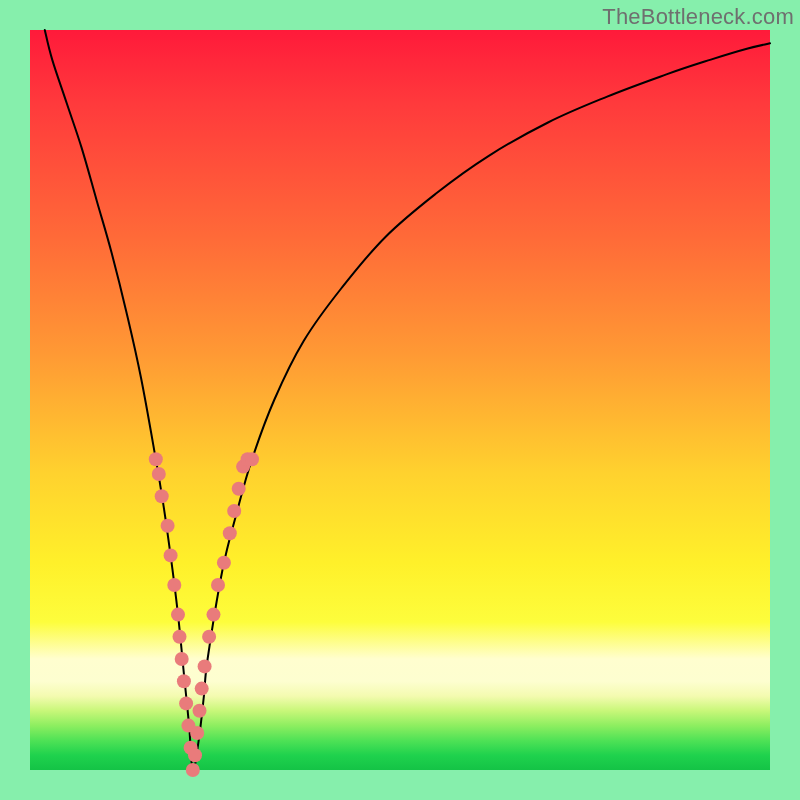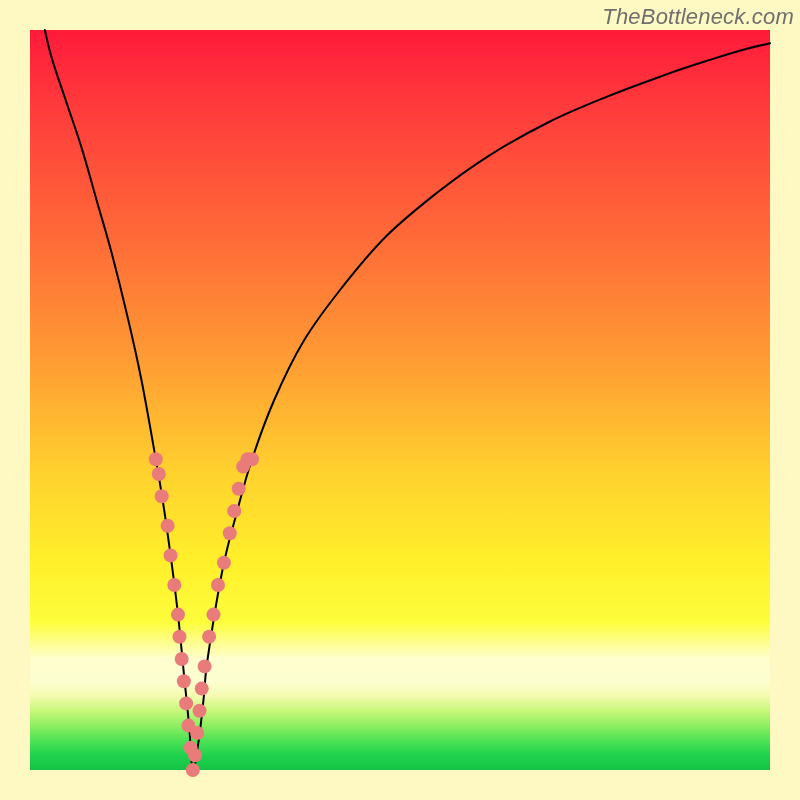--- a/index.html
+++ b/index.html
@@ -8,22 +8,21 @@
     width: 800px;
     height: 800px;
     background: #000;
     overflow: hidden;
     font-family: Arial, Helvetica, sans-serif;
   }
   .outer {
     position: relative;
     width: 800px;
     height: 800px;
-    background: #fef9c3;
-    font-style: italic;
+    background: #86efac;
   }
   .plot {
     position: absolute;
     left: 30px;
     top: 30px;
     width: 740px;
     height: 740px;
     
     background: linear-gradient(
       to bottom,

